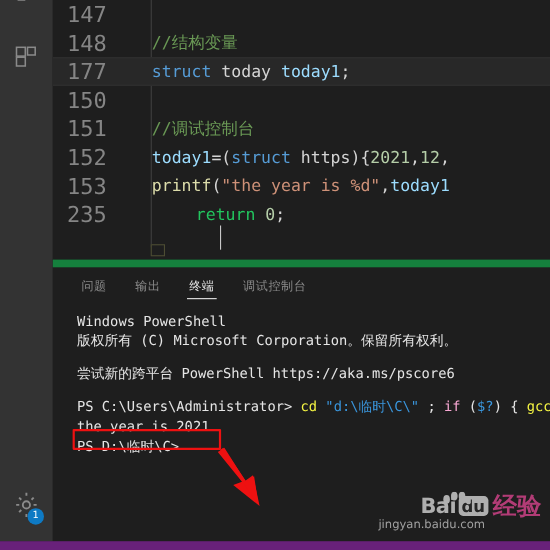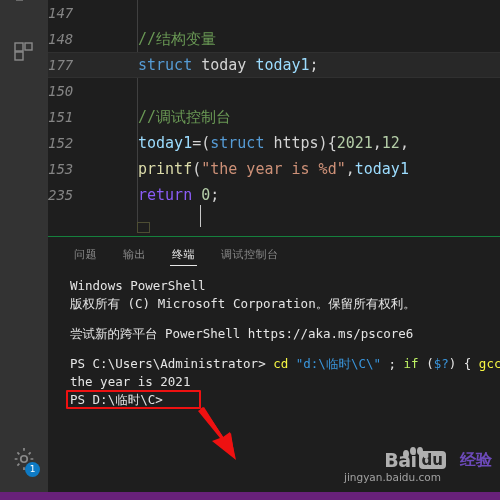--- a/index.html
+++ b/index.html
@@ -38,24 +38,23 @@
     background:#1e1e1e;overflow:hidden;
   }
   .code-line{
     position:relative;height:26px;line-height:26px;white-space:pre;
     font-family:"DejaVu Sans Mono","Liberation Mono",monospace;
     font-size:15px;
   }
   .code-line.active{background:#282828;
     box-shadow:inset 0 1px 0 #303030, inset 0 -1px 0 #303030;}
   .lineno{
-    position:absolute;left:0;top:0;width:62px;text-align:left;
-    color:#858585;font-size:14px;
+    position:absolute;left:0;top:0;width:62px;text-align:center;
+    color:#858585;font-size:20px;
     font-family:"DejaVu Sans Mono","Liberation Mono",monospace;
-    font-style:italic;
   }
   .codetext{position:absolute;left:90px;top:0;}
   .indent-guide{
     position:absolute;left:89px;top:0;width:1px;height:225px;background:#404040;
   }
   .cursor{
     position:absolute;left:152px;top:205px;width:1px;height:22px;background:#c8c8c8;
   }
   .fold-box{
     position:absolute;left:89px;top:222px;width:13px;height:11px;
@@ -63,26 +62,26 @@
   }
 
   
   .t-cmt{color:#6a9955;}
   .t-kw{color:#569cd6;}
   .t-var{color:#9cdcfe;}
   .t-plain{color:#d4d4d4;}
   .t-fn{color:#dcdcaa;}
   .t-str{color:#ce9178;}
   .t-num{color:#b5cea8;}
-  .t-ret{color:#8b5cf6;}
+  .t-ret{color:#22c55e;margin-left:40px;}
 
   
   .panel{
     position:absolute;left:48px;top:236px;right:0;height:256px;
-    background:#1e1e1e;border-top:1px solid #15803d;
+    background:#1e1e1e;border-top:7px solid #15803d;
   }
   .panel-tabs{
     position:absolute;left:0;top:0;right:0;height:35px;
     display:flex;align-items:center;padding-left:24px;box-sizing:border-box;
   }
   .panel-tab{
     position:relative;margin-right:22px;
     font-size:11px;color:#8a8a8a;letter-spacing:.5px;
     padding:0 2px;height:35px;line-height:35px;
   }
@@ -93,21 +92,21 @@
   .terminal{
     position:absolute;left:22px;top:40px;right:0;bottom:0;
     font-family:"DejaVu Sans Mono","Liberation Mono",monospace;
     font-size:12.5px;line-height:18px;color:#cccccc;white-space:pre;
   }
   .term-line{height:18px;}
   .term-spacer{height:12px;}
   .tm-white{color:#e5e5e5;}
   .tm-yellow{color:#f5f543;}
   .tm-cyan{color:#3a96dd;}
-  .tm-green{color:#bef264;}
+  .tm-green{color:#f9a8d4;}
 
   
   .hl-box{
     position:absolute;left:66px;top:390px;width:135px;height:19px;
     border:2.5px solid #ee1111;box-sizing:border-box;border-radius:1px;
   }
   .arrow{position:absolute;left:190px;top:405px;width:70px;height:60px;}
 
   
   .watermark{
@@ -116,21 +115,21 @@
   }
   .wm-row1{
     display:flex;align-items:center;justify-content:flex-end;height:24px;
   }
   .wm-bai{font-size:19px;font-weight:bold;color:#e8e8e8;
           font-family:"DejaVu Sans","Liberation Sans",sans-serif;letter-spacing:-.5px;}
   .wm-du{
     display:inline-block;background:#e8e8e8;color:#2a2a2a;border-radius:4px;
     font-size:15px;font-weight:bold;padding:0 3px;margin:0 2px;line-height:18px;
   }
-  .wm-jy{font-size:16px;font-weight:bold;color:#8b5cf6;margin-left:12px;}
+  .wm-jy{font-size:22px;font-weight:bold;color:#ec4899;margin-left:2px;}
   .wm-paw{position:absolute;left:58px;top:-1px;width:26px;height:13px;}
   .wm-row2{
     font-size:10.5px;color:#d2d2d2;margin-top:-1px;
     font-family:"DejaVu Sans","Liberation Sans",sans-serif;
   }
 
   
   .statusbar{
     position:absolute;left:0;bottom:0;width:500px;height:8px;background:#68217a;
   }

